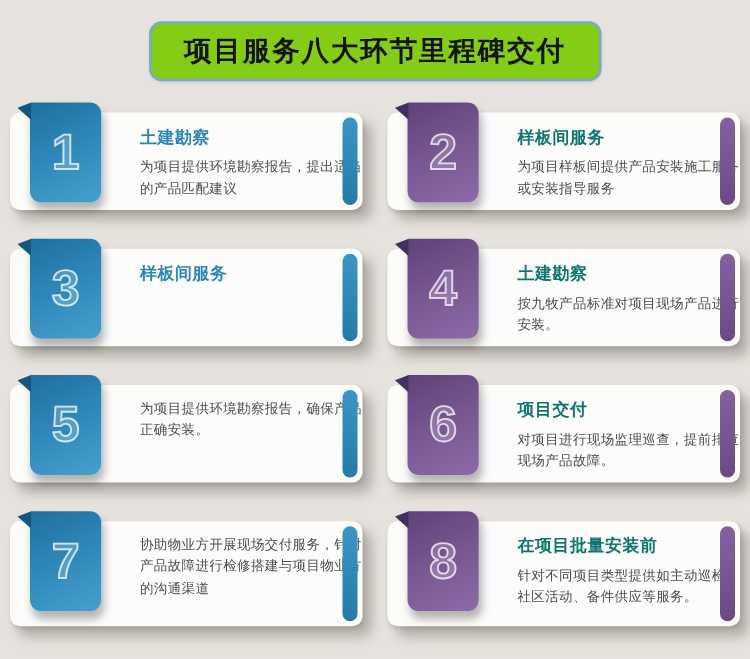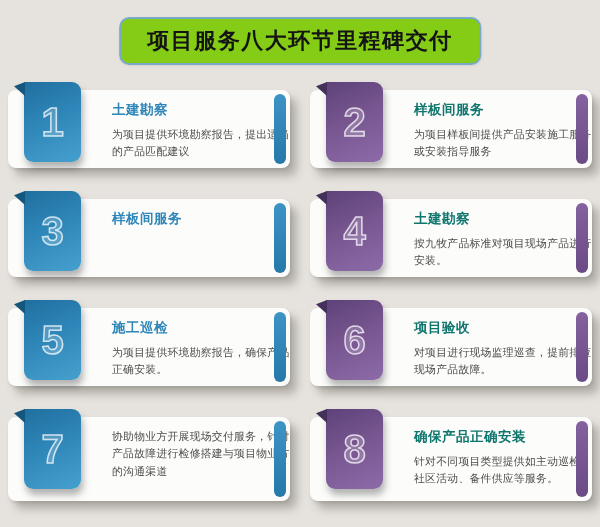--- a/index.html
+++ b/index.html
@@ -169,33 +169,32 @@
     </div>
     <div class="edge-bar"></div>
   </div>
 
   <div class="card blue">
     <div class="ribbon">
       <span class="fold"></span>
       <span class="num">5</span>
     </div>
     <div class="content">
-      <h3 class="card-title">施工巡检</h3>
       <p class="card-desc">为项目提供环境勘察报告，确保产品正确安装。</p>
     </div>
     <div class="edge-bar"></div>
   </div>
 
   <div class="card purple">
     <div class="ribbon">
       <span class="fold"></span>
       <span class="num">6</span>
     </div>
     <div class="content">
-      <h3 class="card-title">项目验收</h3>
+      <h3 class="card-title">项目交付</h3>
       <p class="card-desc">对项目进行现场监理巡查，提前排查现场产品故障。</p>
     </div>
     <div class="edge-bar"></div>
   </div>
 
   <div class="card blue">
     <div class="ribbon">
       <span class="fold"></span>
       <span class="num">7</span>
     </div>
@@ -204,19 +203,19 @@
     </div>
     <div class="edge-bar"></div>
   </div>
 
   <div class="card purple">
     <div class="ribbon">
       <span class="fold"></span>
       <span class="num">8</span>
     </div>
     <div class="content">
-      <h3 class="card-title">确保产品正确安装</h3>
+      <h3 class="card-title">在项目批量安装前</h3>
       <p class="card-desc">针对不同项目类型提供如主动巡检、社区活动、备件供应等服务。</p>
     </div>
     <div class="edge-bar"></div>
   </div>
 
 </div>
 
 </body></html>

